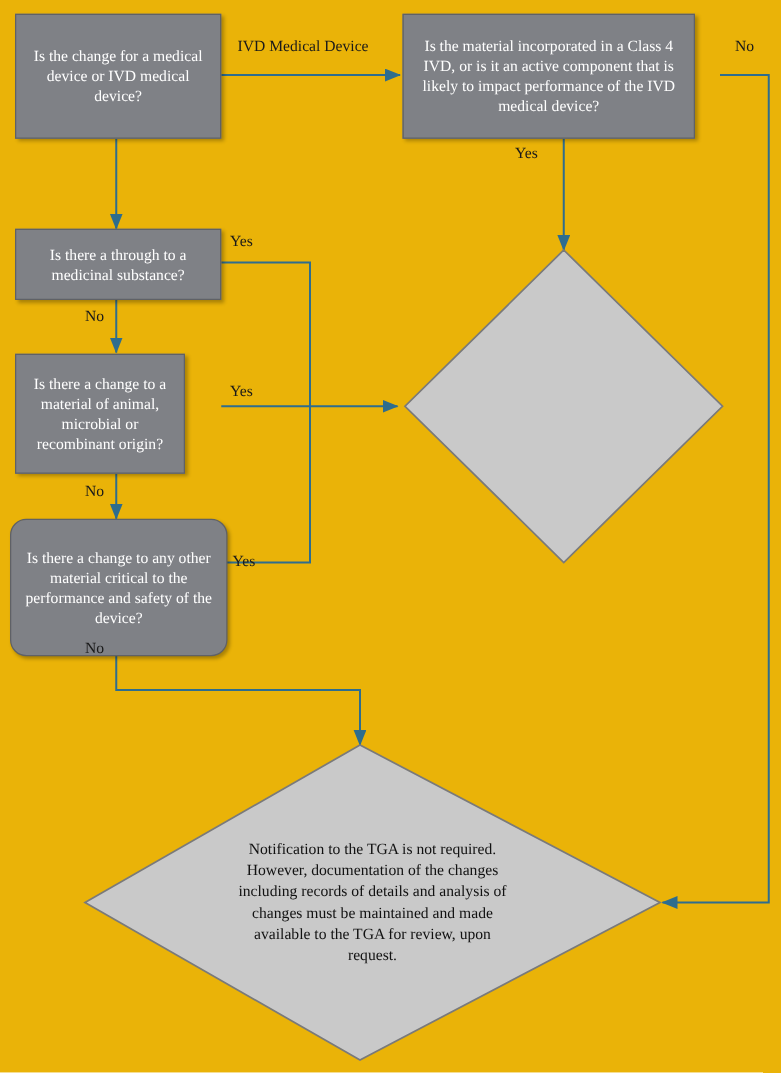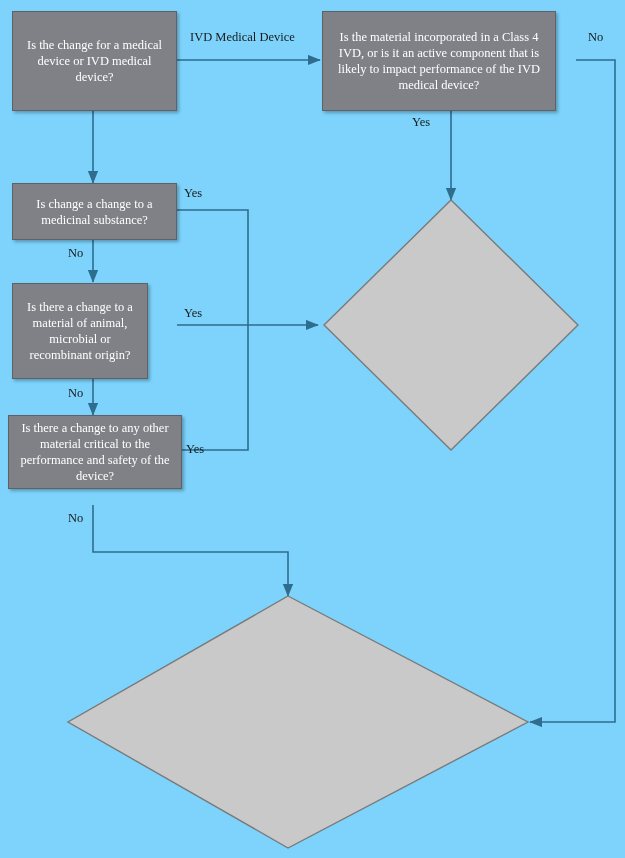--- a/index.html
+++ b/index.html
@@ -7,21 +7,21 @@
     padding: 0;
     background: #ffffff;
   }
   body {
     font-family: "Liberation Serif", serif;
   }
   #canvas {
     position: relative;
     width: 625px;
     height: 858px;
-    background: #7dd3fc;
+    background: #eab308;
     overflow: hidden;
   }
   .node {
     position: absolute;
     box-sizing: border-box;
     background: #7f8186;
     border: 1px solid #5f6166;
     color: #ffffff;
     font-size: 12.5px;
     line-height: 16px;
@@ -111,32 +111,37 @@
 
   <div class="node" style="left:12px; top:11px; width:165px; height:100px;">
     <span>Is the change for a medical device or IVD medical device?</span>
   </div>
 
   <div class="node" style="left:322px; top:11px; width:234px; height:100px;">
     <span>Is the material incorporated in a Class 4 IVD, or is it an active component that is likely to impact performance of the IVD medical device?</span>
   </div>
 
   <div class="node" style="left:12px; top:183px; width:165px; height:57px;">
-    <span>Is change a change to a medicinal substance?</span>
+    <span>Is there a through to a medicinal substance?</span>
   </div>
 
   <div class="node" style="left:12px; top:283px; width:136px; height:96px;">
     <span>Is there a change to a material of animal, microbial or recombinant origin?</span>
   </div>
 
-  <div class="node" style="left:8px; top:415px; width:174px; height:74px;">
+  <div class="node" style="left:8px; top:415px; width:174px; height:110px;border-radius:13px;">
     <span>Is there a change to any other material critical to the performance and safety of the device?</span>
   </div>
 
 
+  <div class="diamond-wrap" style="left:68px; top:596px; width:460px; height:252px;">
+    <div class="diamond-text">
+      <div class="inner" style="width:48%;">Notification to the TGA is not required. However, documentation of the changes including records of details and analysis of changes must be maintained and made available to the TGA for review, upon request.</div>
+    </div>
+  </div>
 
   <div class="edge-label" style="left:190px; top:30px; width:125px;">IVD Medical Device</div>
   <div class="edge-label" style="left:588px; top:30px; width:28px;">No</div>
   <div class="edge-label" style="left:412px; top:115px; width:30px;">Yes</div>
   <div class="edge-label" style="left:184px; top:186px; width:32px;">Yes</div>
   <div class="edge-label" style="left:68px; top:246px; width:26px;">No</div>
   <div class="edge-label" style="left:184px; top:306px; width:32px;">Yes</div>
   <div class="edge-label" style="left:68px; top:386px; width:26px;">No</div>
   <div class="edge-label" style="left:186px; top:442px; width:32px;">Yes</div>
   <div class="edge-label" style="left:68px; top:511px; width:26px;">No</div>

